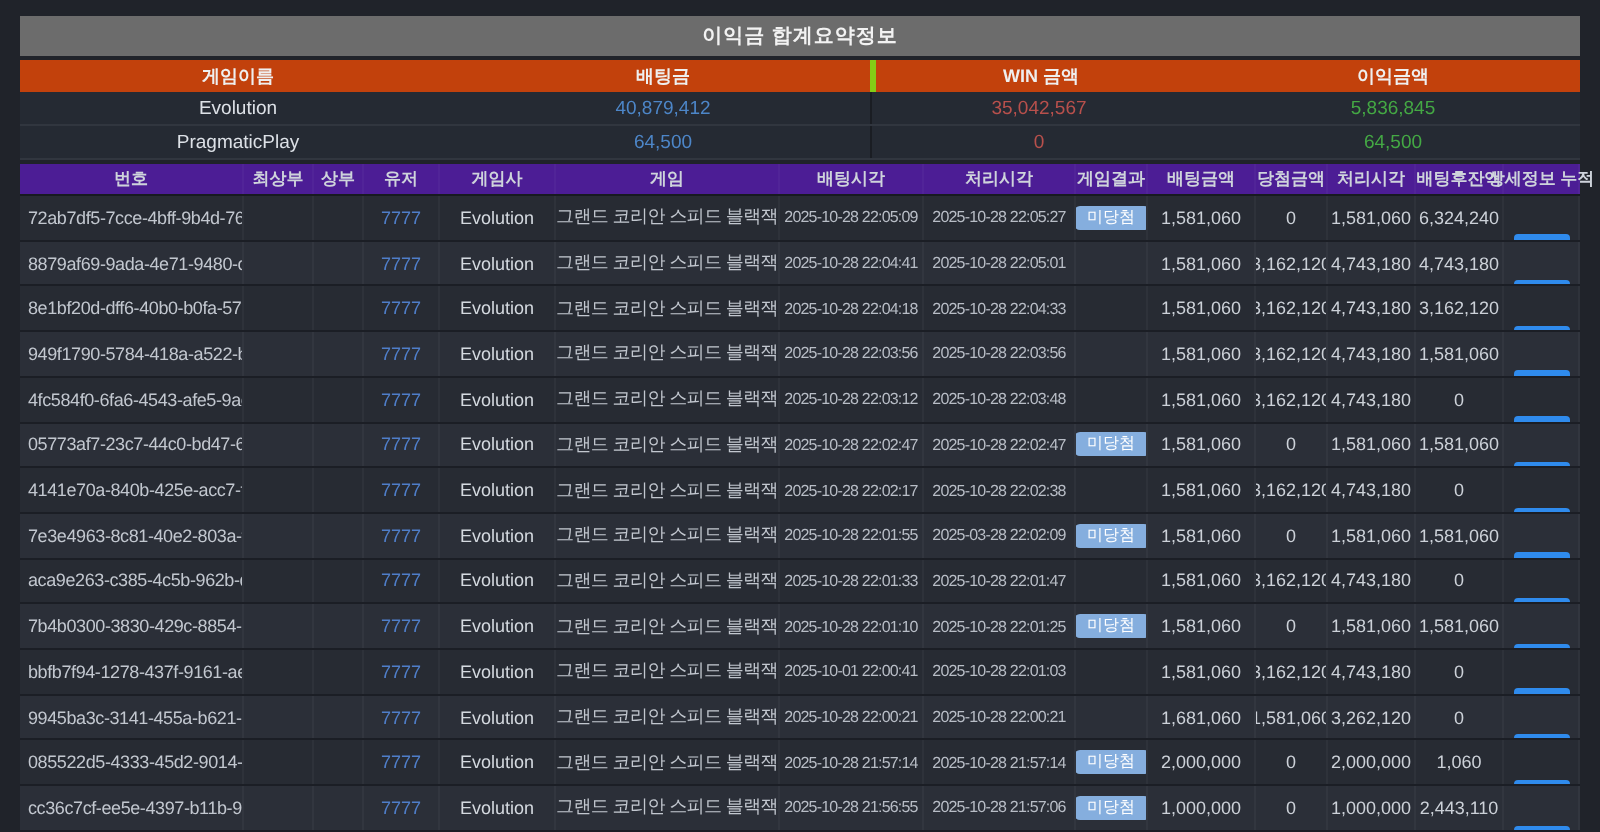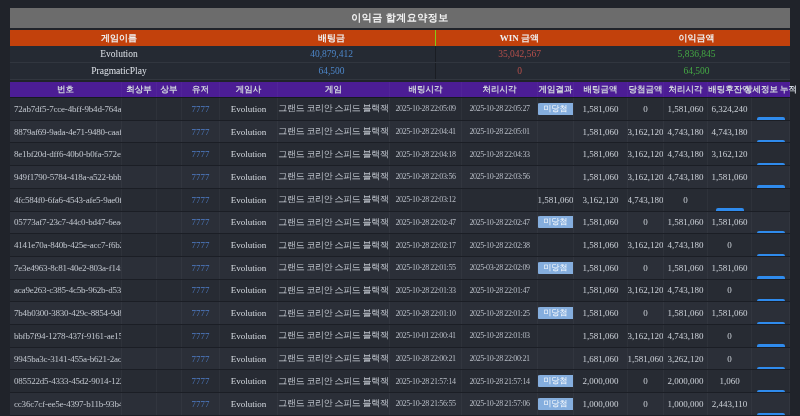--- a/index.html
+++ b/index.html
@@ -7,38 +7,38 @@
     --badge-win:#e14e4e; --badge-lose:#85aede; --btn-detail:#2f8bed;
     --row-a:#272b33; --row-b:#2b2f38;
   }
   *{box-sizing:border-box; margin:0; padding:0;}
   html,body{width:800px; height:416px; overflow:hidden;}
   body{
     background:#20232a;
     font-family:"Liberation Sans","DejaVu Sans",sans-serif;
     color:#c6cbd3;
   }
-  .page{ width:780px; margin:8px 10px 0 10px;font-family:Liberation Serif, serif; }
+  .page{ width:780px; margin:8px 10px 0 10px; }
 
   
   .title-bar{
     height:20px; background:#6c6c6c; color:#f2f2f2;
     display:flex; align-items:center; justify-content:center;
     font-size:10px; font-weight:bold; letter-spacing:.5px;
     margin-bottom:2px;
   }
   .sum-head{
     display:grid; grid-template-columns:218px 207px 168px 187px;
     height:16px; background:#c2410c;
   }
   .sum-head .sh{
     display:flex; align-items:center; justify-content:center;
     font-size:9px; font-weight:bold; color:#efefef;
   }
-  .sum-head .sh:nth-child(3){ border-left:1px solid #84cc16; }
+  .sum-head .sh:nth-child(3){ border-left:3px solid #84cc16; }
   .sum-row{
     display:grid; grid-template-columns:218px 207px 168px 187px;
     height:17px; background:#252a33; border-bottom:1px solid #31363f;
   }
   .sum-row .sc{
     display:flex; align-items:center; justify-content:center;
     font-size:9.5px; white-space:nowrap;
   }
   .sum-row .sc:nth-child(3){ border-left:1px solid #1a1d23; }
   .sc.game{ color:#dde1e7; }
@@ -222,20 +222,21 @@
   </div>
 
   <div class="trow">
     <div class="td td-no">4fc584f0-6fa6-4543-afe5-9ae0fb…</div>
     <div class="td"></div>
     <div class="td"></div>
     <div class="td td-user">7777</div>
     <div class="td td-provider">Evolution</div>
     <div class="td td-game">그랜드 코리안 스피드 블랙잭</div>
     <div class="td td-date">2025-10-28 22:03:12</div>
+    <div class="td td-date">2025-10-28 22:03:48</div>
     <div class="td td-result">
       <span class="badge win">당첨</span>
     </div>
     <div class="td td-num">1,581,060</div>
     <div class="td td-num">3,162,120</div>
     <div class="td td-num">4,743,180</div>
     <div class="td td-num">0</div>
     <div class="td td-detail">
       <button class="detail-btn">상세</button>
     </div>

